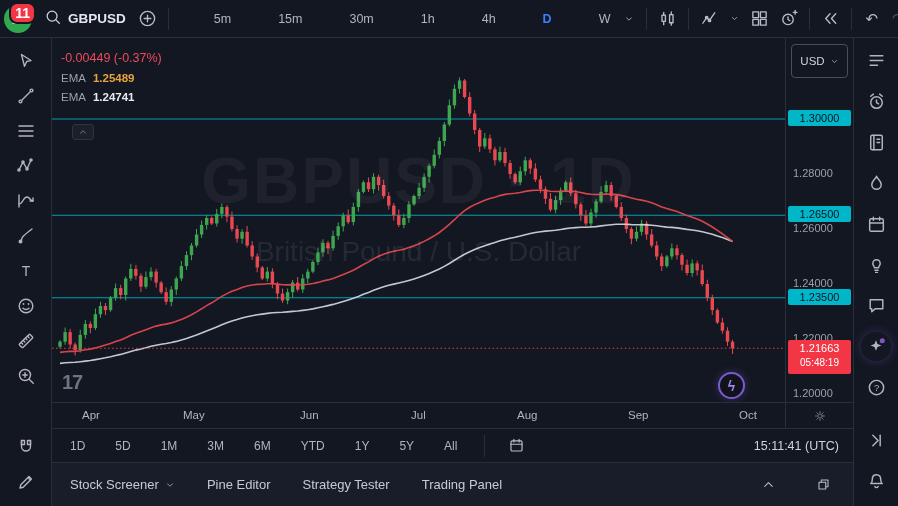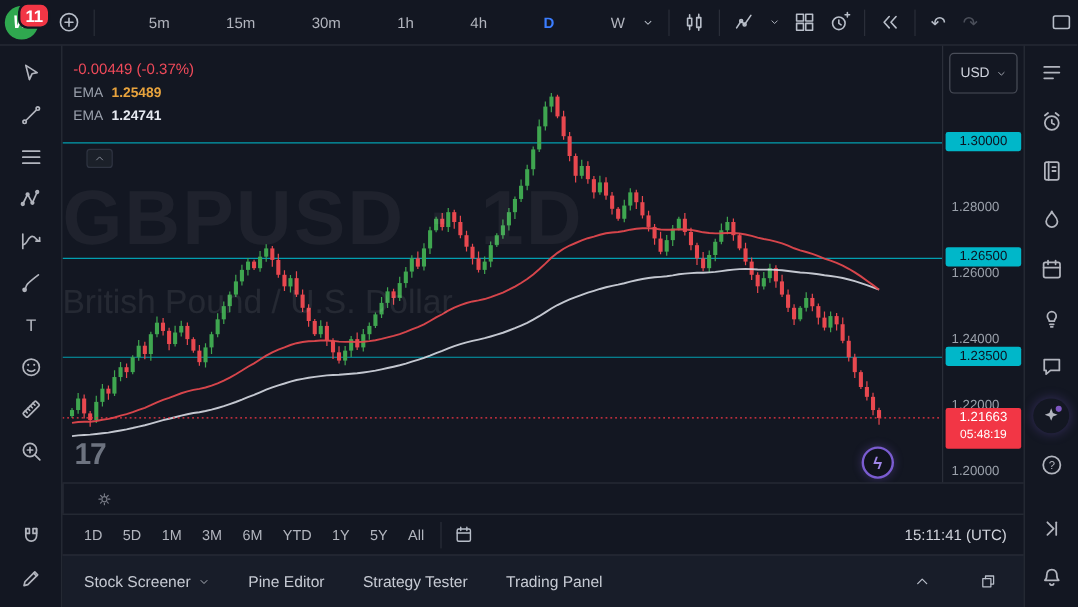--- a/index.html
+++ b/index.html
@@ -39,32 +39,32 @@
   .toolbar-left { width:52px; flex:0 0 52px; border-right:1px solid #2a2e39;
                   display:flex; flex-direction:column; align-items:center; padding:6px 0 8px; gap:2px; }
   .tool-btn { width:34px; height:33px; display:flex; align-items:center; justify-content:center;
               color:#b2b5be; border-radius:4px; }
   .grow { flex:1; }
 
   .center { flex:1; display:flex; flex-direction:column; min-width:0; }
   .chart-row { flex:1; display:flex; min-height:0; }
   .plot { flex:1; position:relative; overflow:hidden; }
   #chart-svg { position:absolute; inset:0; width:100%; height:100%; }
-  .wm { position:absolute; inset:0; display:flex; flex-direction:column; align-items:flex-start;
+  .wm { position:absolute; inset:0; display:flex; flex-direction:column; align-items:center;
         justify-content:center; gap:18px; pointer-events:none; transform:translateY(-14px); }
   .wm1 { font-size:64px; font-weight:bold; letter-spacing:2px; color:rgba(255,255,255,0.05); }
   .wm2 { font-size:28px; color:rgba(255,255,255,0.08); }
   .legend { position:absolute; top:13px; left:9px; z-index:4; pointer-events:none; }
   .chg { color:#f04a5a; font-size:12.5px; }
   .ind { margin-top:7px; font-size:11.5px; color:#9aa0ac; display:flex; gap:7px; }
   .ind-val { font-weight:bold; }
   .collapse { position:absolute; top:86px; left:20px; width:22px; height:16px; z-index:4;
               background:#1b2029; border:1px solid #2f3442; border-radius:3px; color:#9aa0ac;
               display:flex; align-items:center; justify-content:center; }
-  .tv-wm { position:absolute; left:10px; bottom:8px; color:#6d7380; font-size:25px;
+  .tv-wm { position:absolute; left:10px; bottom:8px; color:#6d7380; font-size:20px;
            font-weight:bold; letter-spacing:-1px; cursor:pointer; }
   .boost { position:absolute; right:40px; bottom:3px; width:27px; height:27px; border-radius:50%;
            border:2px solid #7a5cd0; background:#10131c; color:#9f86e8; display:flex;
            align-items:center; justify-content:center; font-size:14px; font-weight:bold;
            box-shadow:0 0 8px rgba(122,92,208,0.35); cursor:pointer; }
 
   .scale { width:68px; flex:0 0 68px; border-left:1px solid #2a2e39; position:relative;
            font-size:11px; color:#9aa0aa; cursor:ns-resize; }
   .usd-dd { position:absolute; top:6px; left:5px; width:57px; height:34px; border:1px solid #4a4e59;
             border-radius:4px; display:flex; align-items:center; justify-content:center; gap:5px;
@@ -76,21 +76,21 @@
   .chip-red  { background:#f23645; color:#fff; line-height:1.25; padding:2px 0 4px; }
   .cd { font-size:10px; }
 
   .time-axis { height:26px; flex:0 0 26px; border-top:1px solid #2a2e39; display:flex; cursor:ew-resize; }
   .ta-plot { flex:1; position:relative; }
   .month { position:absolute; top:6px; font-size:11.5px; color:#b2b5be; }
   .ta-scale { width:68px; flex:0 0 68px; border-left:1px solid #2a2e39; display:flex;
               align-items:center; justify-content:center; color:#787b86; }
 
   .range-row { height:34px; flex:0 0 34px; border-top:1px solid #2a2e39; display:flex;
-               align-items:center; padding:0 10px; gap:1px; }
+               align-items:center; padding:0 10px; gap:14px; }
   .rng { font-size:12px; color:#b2b5be; padding:4px 8px; border-radius:4px; }
   .clock { font-size:12.5px; color:#d1d4dc; padding-right:4px; cursor:pointer; }
 
   .bottom-panel { height:44px; flex:0 0 44px; border-top:1px solid #2a2e39; background:#181d29;
                   display:flex; align-items:center; padding:0 18px; gap:32px; }
   .tab { display:flex; align-items:center; gap:6px; font-size:13px; color:#c6cad3; cursor:pointer; }
 
   .sidebar-right { width:45px; flex:0 0 45px; border-left:1px solid #2a2e39; display:flex;
                    flex-direction:column; align-items:center; padding:8px 0 10px; gap:12px; }
   .side-btn { width:30px; height:30px; display:flex; align-items:center; justify-content:center;
@@ -102,20 +102,27 @@
 
 <div class="app">
 
   <header class="topbar">
     <div class="logo">
       <div class="logo-circle">
           <span>W</span>
         </div>
       <div class="logo-badge">11</div>
     </div>
+    <button class="sym-btn">
+      <span><svg class="ic" width="18" height="18" viewBox="0 0 20 20">
+            <circle cx="9" cy="9" r="5.5"></circle>
+            <path d="M13.2 13.2l3.8 3.8"></path>
+          </svg></span>
+      <span class="sym">GBPUSD</span>
+    </button>
     <button class="icon-btn">
       <svg class="ic" width="19" height="19" viewBox="0 0 20 20">
           <circle cx="10" cy="10" r="7.5"></circle>
           <path d="M10 6.5v7M6.5 10h7"></path>
         </svg>
     </button>
     <div class="vsep"></div>
 
     <button class="tf">5m</button>
     <button class="tf">15m</button>
@@ -595,20 +602,29 @@
               <div class="tick" style="top:349px">1.20000</div>
               <div class="chip chip-cyan" style="top:72px">1.30000</div>
               <div class="chip chip-cyan" style="top:168px">1.26500</div>
               <div class="chip chip-cyan" style="top:251px">1.23500</div>
               <div class="chip chip-red" style="top:302px">1.21663<br><span class="cd">05:48:19</span></div>
             </div>
         </div>
       </div>
 
       <div class="time-axis">
+        <div class="ta-plot" id="ta-plot">
+            <span class="month" style="left:30px">Apr</span>
+            <span class="month" style="left:131px">May</span>
+            <span class="month" style="left:248px">Jun</span>
+            <span class="month" style="left:359px">Jul</span>
+            <span class="month" style="left:465px">Aug</span>
+            <span class="month" style="left:576px">Sep</span>
+            <span class="month" style="left:687px">Oct</span>
+          </div>
         <div class="ta-scale">
           <svg class="ic" width="14" height="14" viewBox="0 0 20 20">
               <circle cx="10" cy="10" r="3"></circle>
               <path d="M10 3.5v2M10 14.5v2M3.5 10h2M14.5 10h2M5.4 5.4l1.4 1.4M13.2 13.2l1.4 1.4M14.6 5.4l-1.4 1.4M6.8 13.2l-1.4 1.4"></path>
             </svg>
         </div>
       </div>
 
       <div class="range-row">
         <button class="rng">1D</button>

